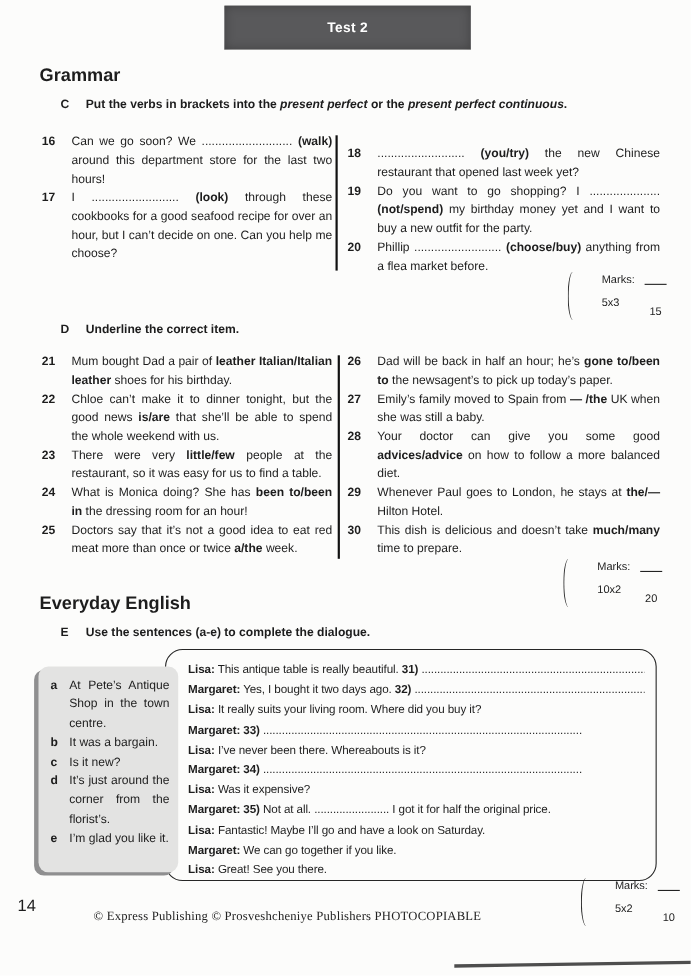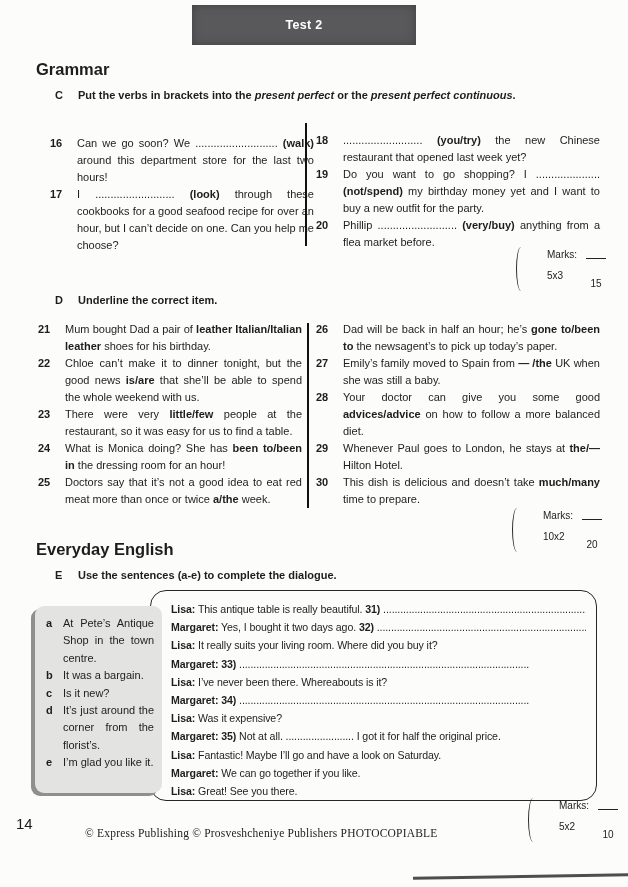--- a/index.html
+++ b/index.html
@@ -1,21 +1,21 @@
 <!DOCTYPE html>
 <html><head>
 <meta charset="utf-8">
 <style>
   html,body{margin:0;padding:0;background:#ffffff;}
   .page{
     position:relative;width:628px;height:887px;background:#fcfcfb;
     font-family:"Liberation Sans",sans-serif;color:#1d1d1d;overflow:hidden;
   }
   .test-banner{
-    position:absolute;left:192px;top:5px;width:224px;height:40px;
+    position:absolute;left:204px;top:5px;width:224px;height:40px;
     background:#59595b;color:#fff;display:flex;align-items:center;justify-content:center;
     font-weight:bold;font-size:12.5px;letter-spacing:.3px;
     box-shadow:inset 0 0 10px rgba(0,0,0,.28);
   }
   .big-heading{position:absolute;left:36px;font-size:16.5px;font-weight:bold;margin:0;}
   .instr{position:absolute;left:55px;display:flex;gap:0;font-size:11px;width:545px;}
   .sec-letter{font-weight:bold;width:23px;flex:0 0 23px;}
   .instr-text{font-weight:bold;flex:1;}
   .instr-text .i{font-style:italic;}
   .col{position:absolute;}
@@ -66,21 +66,21 @@
     <span>Test 2</span>
   </div>
 
   <div class="big-heading" style="top:60px;">Grammar</div>
 
   <div class="instr" style="top:89px;">
     <span class="sec-letter">C</span>
     <span class="instr-text rich"><span class="b">Put the verbs in brackets into the </span><span class="b i">present perfect</span><span class="b"> or the </span><span class="b i">present perfect continuous</span><span class="b">.</span></span>
   </div>
 
-  <div class="col colL" style="top:135px;margin-left:12px;">
+  <div class="col colL" style="top:121px;">
     <div class="q">
       <span class="qnum">16</span>
       <span class="qtext rich"><span>Can we go soon? We ........................... </span><span class="b">(walk)</span><span> around this department store for the last two hours!</span></span>
     </div>
     <div class="q">
       <span class="qnum">17</span>
       <span class="qtext rich"><span>I .......................... </span><span class="b">(look)</span><span> through these cookbooks for a good seafood recipe for over an hour, but I can’t decide on one. Can you help me choose?</span></span>
     </div>
   </div>
 
@@ -88,21 +88,21 @@
     <div class="q">
       <span class="qnum">18</span>
       <span class="qtext rich"><span>.......................... </span><span class="b">(you/try)</span><span> the new Chinese restaurant that opened last week yet?</span></span>
     </div>
     <div class="q">
       <span class="qnum">19</span>
       <span class="qtext rich"><span>Do you want to go shopping? I ..................... </span><span class="b">(not/spend)</span><span> my birthday money yet and I want to buy a new outfit for the party.</span></span>
     </div>
     <div class="q">
       <span class="qnum">20</span>
-      <span class="qtext rich"><span>Phillip .......................... </span><span class="b">(very/buy)</span><span> anything from a flea market before.</span></span>
+      <span class="qtext rich"><span>Phillip .......................... </span><span class="b">(choose/buy)</span><span> anything from a flea market before.</span></span>
     </div>
   </div>
 
   <div class="vdivider" style="left:305px;top:123px;height:123px;"></div>
 
   <div class="marks" style="left:516px;top:247px;">
     <span class="paren-l"></span>
     <div class="m-grid">
       <span class="m-label">Marks:</span>
       <span class="m-line"></span>

